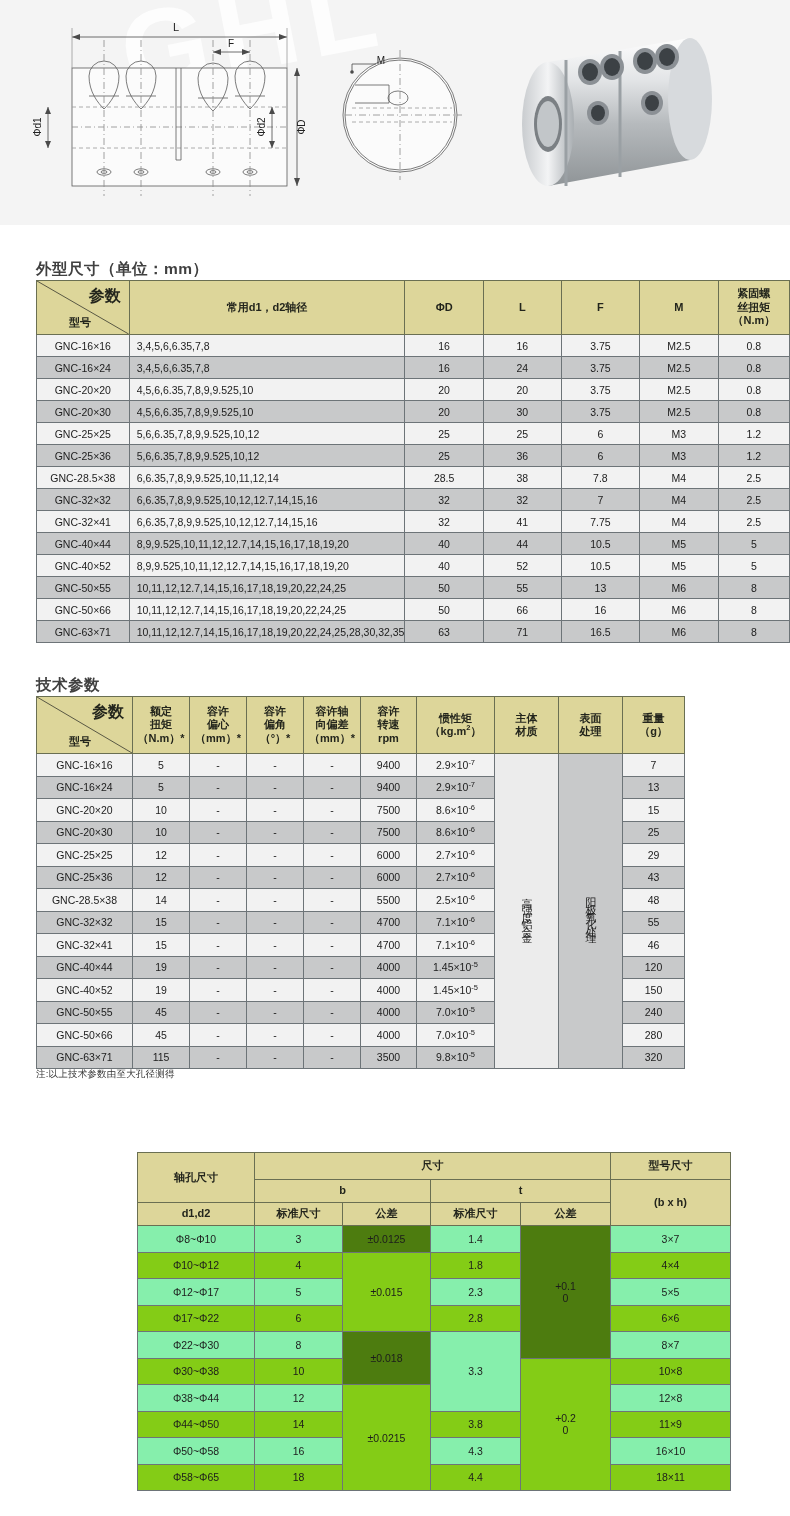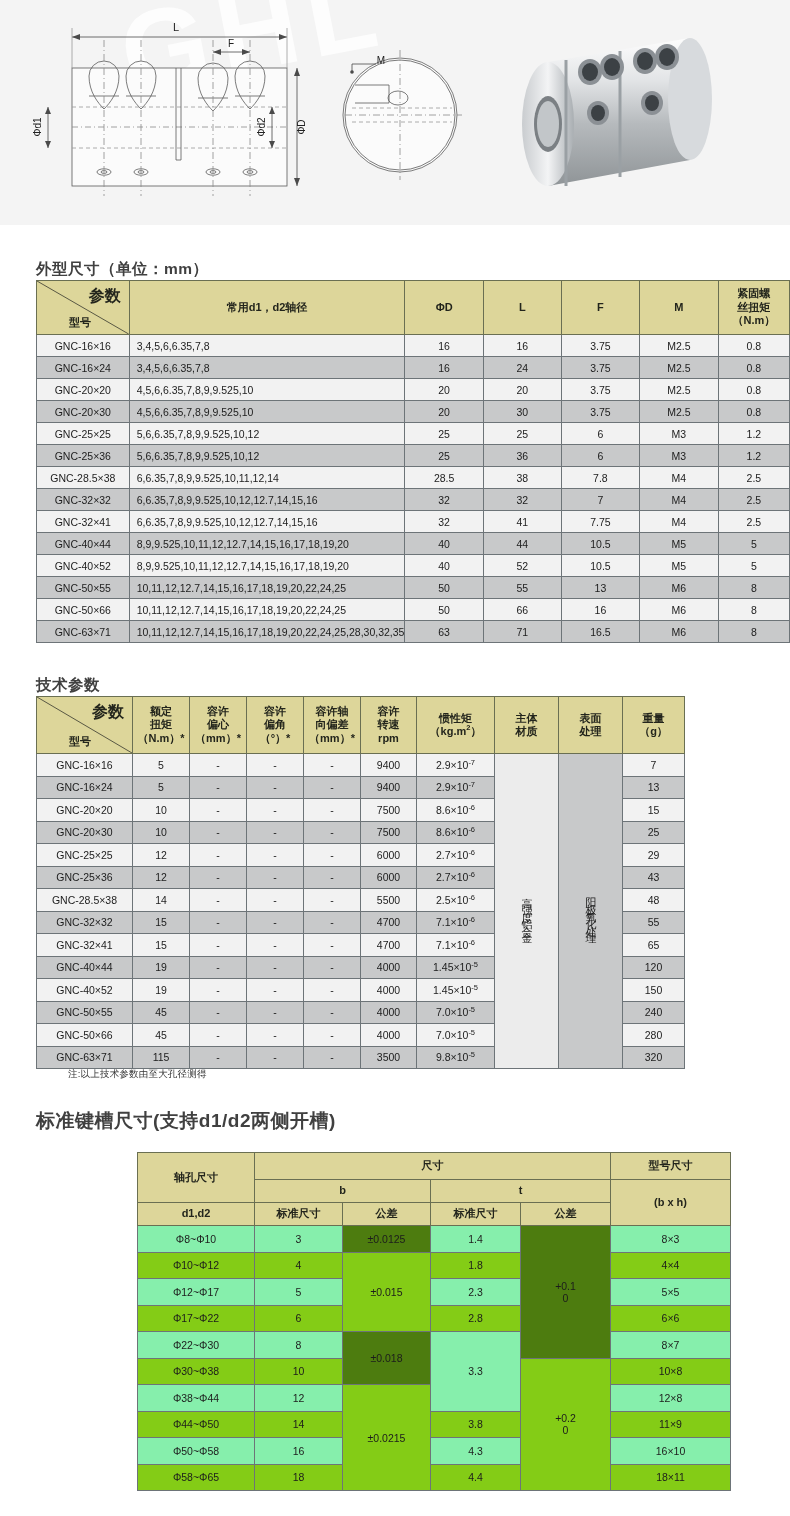--- a/index.html
+++ b/index.html
@@ -46,21 +46,21 @@
     font-weight:bold;
     color:#404040;
     letter-spacing:.5px;
   }
   .sec-title.big{font-size:19px;}
   #t1-title{position:absolute;left:36px;top:259px;}
   #t2-title{position:absolute;left:36px;top:675px;}
   #t3-title{position:absolute;left:36px;top:1108px;}
   .foot-note{
     position:absolute;left:36px;top:1068px;
-    font-size:9.5px;color:#333;letter-spacing:.2px;margin-left:32px;
+    font-size:9.5px;color:#333;letter-spacing:.2px;
   }
 
   
   table{
     border-collapse:collapse;
     table-layout:fixed;
     font-size:10.5px;
     color:#1c1c1c;
   }
   table td,table th{
@@ -574,21 +574,21 @@
           <td>55</td>
         </tr>
         <tr class="r-odd">
           <td class="c-model">GNC-32×41</td>
           <td>15</td>
           <td>-</td>
           <td>-</td>
           <td>-</td>
           <td>4700</td>
           <td>7.1×10<sup>-6</sup></td>
-          <td>65</td>
+          <td>46</td>
         </tr>
         <tr class="r-even">
           <td class="c-model">GNC-40×44</td>
           <td>19</td>
           <td>-</td>
           <td>-</td>
           <td>-</td>
           <td>4000</td>
           <td>1.45×10<sup>-5</sup></td>
           <td>120</td>
@@ -631,21 +631,20 @@
           <td>-</td>
           <td>3500</td>
           <td>9.8×10<sup>-5</sup></td>
           <td>320</td>
         </tr>
       </tbody>
   </table>
 
   <div class="foot-note">注:以上技术参数由至大孔径测得</div>
 
-  <div class="sec-title big" id="t3-title">标准键槽尺寸(支持d1/d2两侧开槽)</div>
   <div class="corp-wm">东莞市光之大传动元件有限公司</div>
 
   <table id="tbl3">
     <colgroup>
       <col class="c-bore">
         <col class="c-d">
         <col class="c-d">
         <col class="c-t">
         <col class="c-t">
         <col class="c-sz">
@@ -667,21 +666,21 @@
           <td class="hd">公差</td>
           <td class="hd">标准尺寸</td>
           <td class="hd">公差</td>
         </tr>
         <tr>
           <td class="cell-light">Φ8~Φ10</td>
           <td class="cell-light">3</td>
           <td class="cell-light2" rowspan="1">±0.0125</td>
           <td class="cell-light">1.4</td>
           <td class="cell-light2" rowspan="5">+0.1<br>0</td>
-          <td class="cell-light">8×3</td>
+          <td class="cell-light">3×7</td>
         </tr>
         <tr>
           <td class="cell-dark">Φ10~Φ12</td>
           <td class="cell-dark">4</td>
           <td class="cell-dark" rowspan="3">±0.015</td>
           <td class="cell-dark">1.8</td>
           <td class="cell-dark">4×4</td>
         </tr>
         <tr>
           <td class="cell-light">Φ12~Φ17</td>

